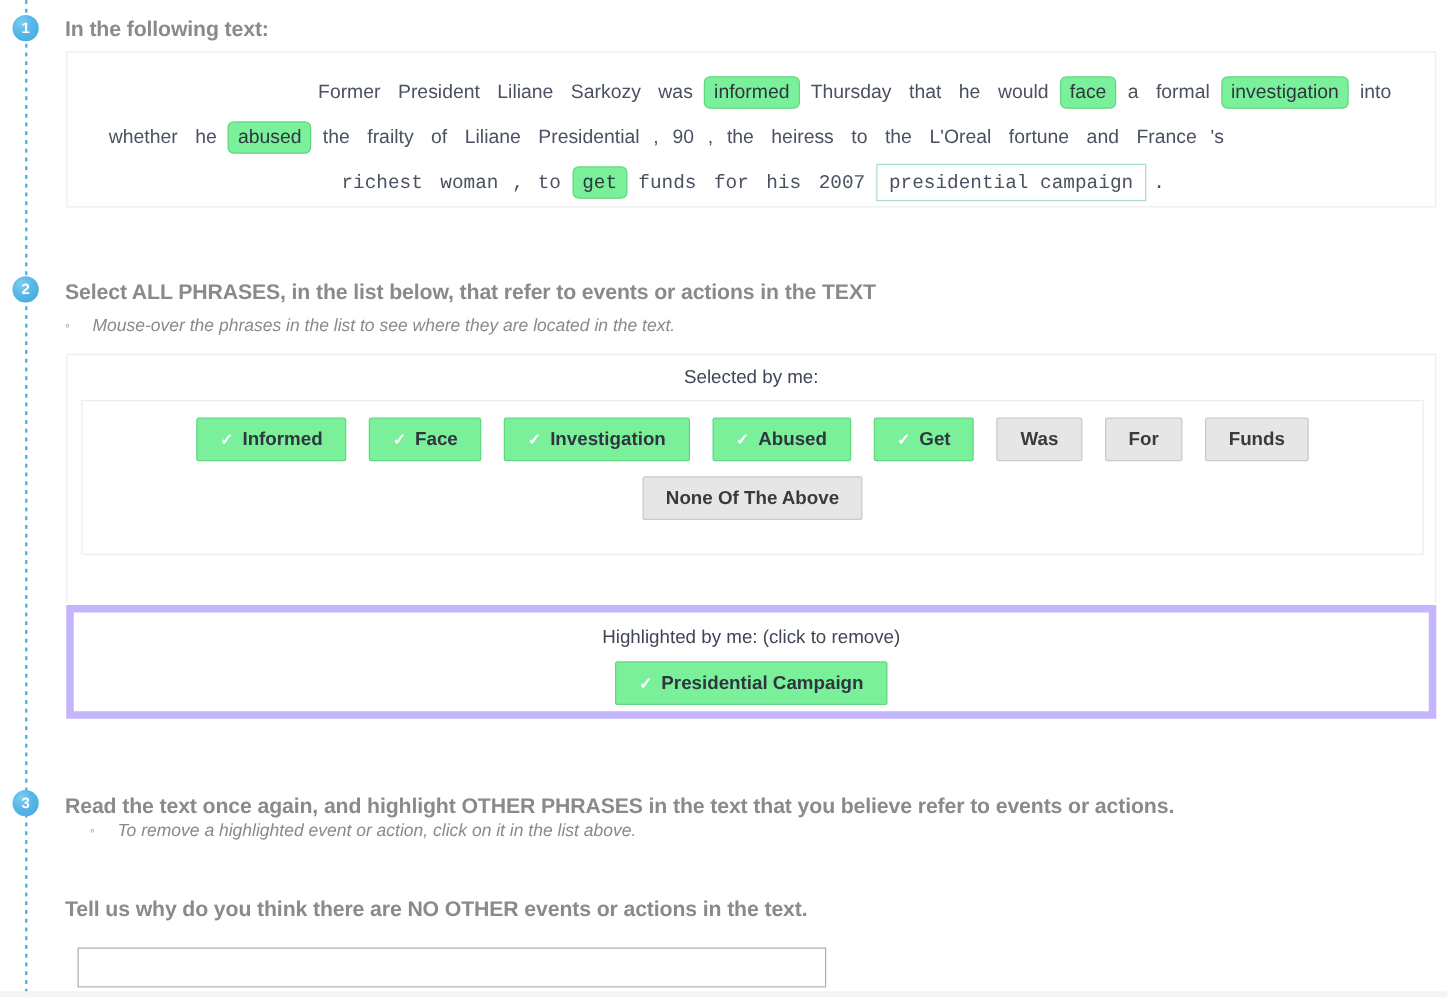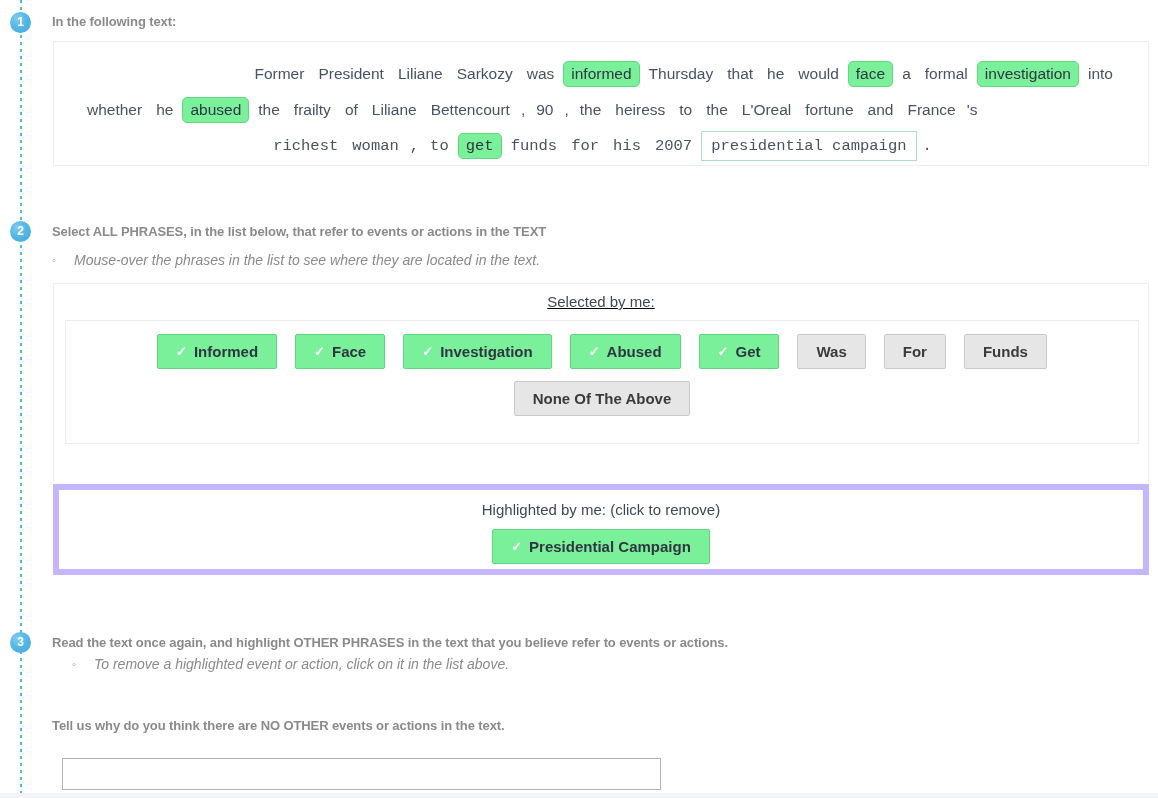--- a/index.html
+++ b/index.html
@@ -47,21 +47,21 @@
   }
   .step-badge.s1 { top: 12px; }
   .step-badge.s2 { top: 221px; }
   .step-badge.s3 { top: 632px; }
 
   
   .q-heading {
     position: absolute;
     left: 52px;
     color: #8a8a8a;
-    font-size: 13px;
+    font-size: 17px;
     font-weight: bold;
     letter-spacing: -0.1px;
     white-space: nowrap;
   }
   .q-sub {
     position: absolute;
     left: 52px;
     color: #8a8a8a;
     font-size: 14px;
     font-style: italic;
@@ -122,21 +122,20 @@
   
   .sel-panel {
     position: absolute;
     left: 53px;
     top: 283px;
     width: 1096px;
     height: 199px;
     border: 1px solid #ededed;
     border-bottom: none;
     background: #ffffff;
-    text-decoration: underline;
   }
   .sel-title {
     text-align: center;
     font-size: 15px;
     color: #3f4756;
     padding-top: 9px;
     padding-bottom: 8px;
   }
   .sel-inner {
     position: absolute;
@@ -263,21 +262,21 @@
         <span class="tok">into</span>
       </div>
     <div class="text-line l2" id="pl1">
         <span class="tok">whether</span>
         <span class="tok">he</span>
         <span class="tok hl">abused</span>
         <span class="tok">the</span>
         <span class="tok">frailty</span>
         <span class="tok">of</span>
         <span class="tok">Liliane</span>
-        <span class="tok">Bettencourt</span>
+        <span class="tok">Presidential</span>
         <span class="tok thin">,</span>
         <span class="tok">90</span>
         <span class="tok thin">,</span>
         <span class="tok">the</span>
         <span class="tok">heiress</span>
         <span class="tok">to</span>
         <span class="tok">the</span>
         <span class="tok">L'Oreal</span>
         <span class="tok">fortune</span>
         <span class="tok">and</span>

